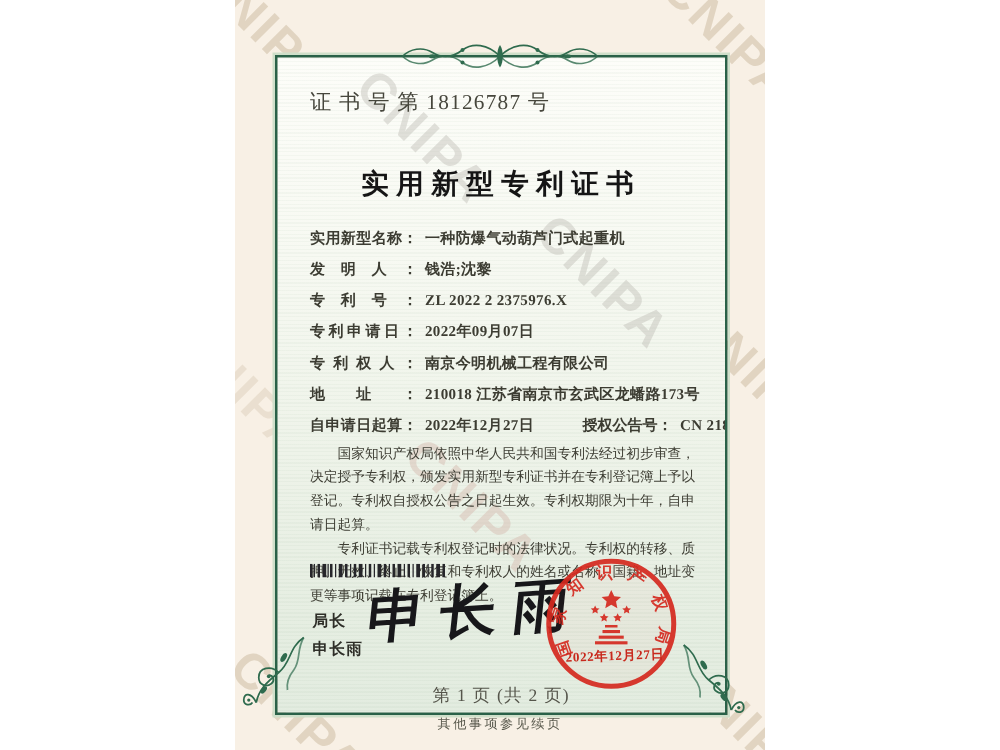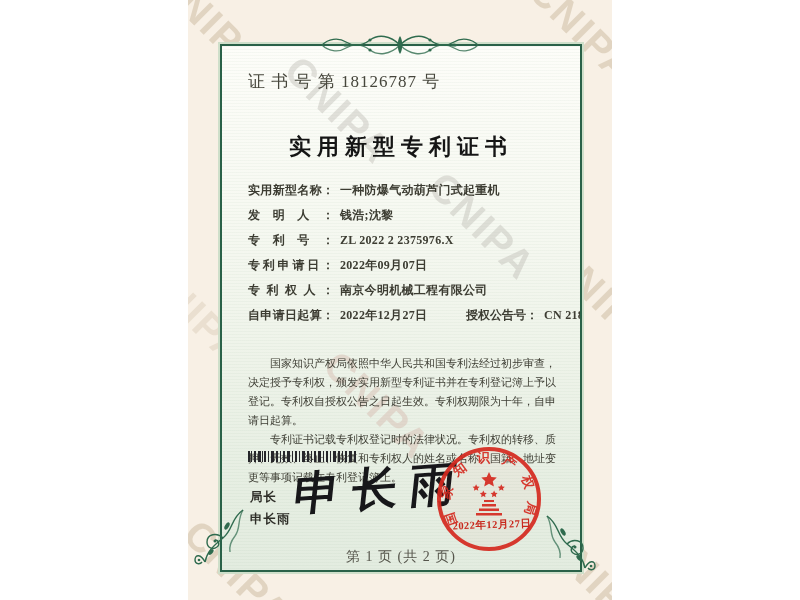--- a/index.html
+++ b/index.html
@@ -76,20 +76,21 @@
 <div class="canvas">
 
   <div class="backdrop">
     <span class="wm wm-cream" style="left:22px;top:22px">CNIPA</span>
     <span class="wm wm-cream" style="left:394px;top:30px">CNIPA</span>
     <span class="wm wm-cream" style="left:414px;top:298px">CNIPA</span>
     <span class="wm wm-cream" style="left:5px;top:312px;opacity:.6">CNIPA</span>
     <span class="wm wm-cream" style="left:49px;top:574px">CNIPA</span>
     <span class="wm wm-cream" style="left:408px;top:581px">CNIPA</span>
 
+    <div class="abs continuation">其他事项参见续页</div>
   </div>
 
   <div class="frame">
     <span class="wm wm-paper" style="left:116px;top:64px">CNIPA</span>
     <span class="wm wm-paper" style="left:260px;top:180px">CNIPA</span>
     <span class="wm wm-pink" style="left:155px;top:359px">CNIPA</span>
 
     <div class="abs cert-no">证 书 号 第 18126787 号</div>
 
     <div class="abs title">实用新型专利证书</div>
@@ -102,20 +103,23 @@
         <span class="flabel">发明人：</span><span class="fval">钱浩;沈黎</span>
       </div>
       <div class="frow">
         <span class="flabel">专利号：</span><span class="fval">ZL 2022 2 2375976.X</span>
       </div>
       <div class="frow">
         <span class="flabel">专利申请日：</span><span class="fval">2022年09月07日</span>
       </div>
       <div class="frow">
         <span class="flabel">专利权人：</span><span class="fval">南京今明机械工程有限公司</span>
+      </div>
+      <div class="frow">
+        <span class="flabel">地址：</span><span class="fval">210018 江苏省南京市玄武区龙蟠路173号</span>
       </div>
       <div class="frow">
         <span class="flabel">自申请日起算：</span><span class="fval fval-date1">2022年12月27日</span><span class="flabel2">授权公告号：</span><span class="fval">CN 218145480 U</span>
       </div>
     </div>
 
     <div class="abs paras">
       <p>国家知识产权局依照中华人民共和国专利法经过初步审查，决定授予专利权，颁发实用新型专利证书并在专利登记簿上予以登记。专利权自授权公告之日起生效。专利权期限为十年，自申请日起算。</p>
       <p>专利证书记载专利权登记时的法律状况。专利权的转移、质押、无效、终止、恢复和专利权人的姓名或名称、国籍、地址变更等事项记载在专利登记簿上。</p>
     </div>

